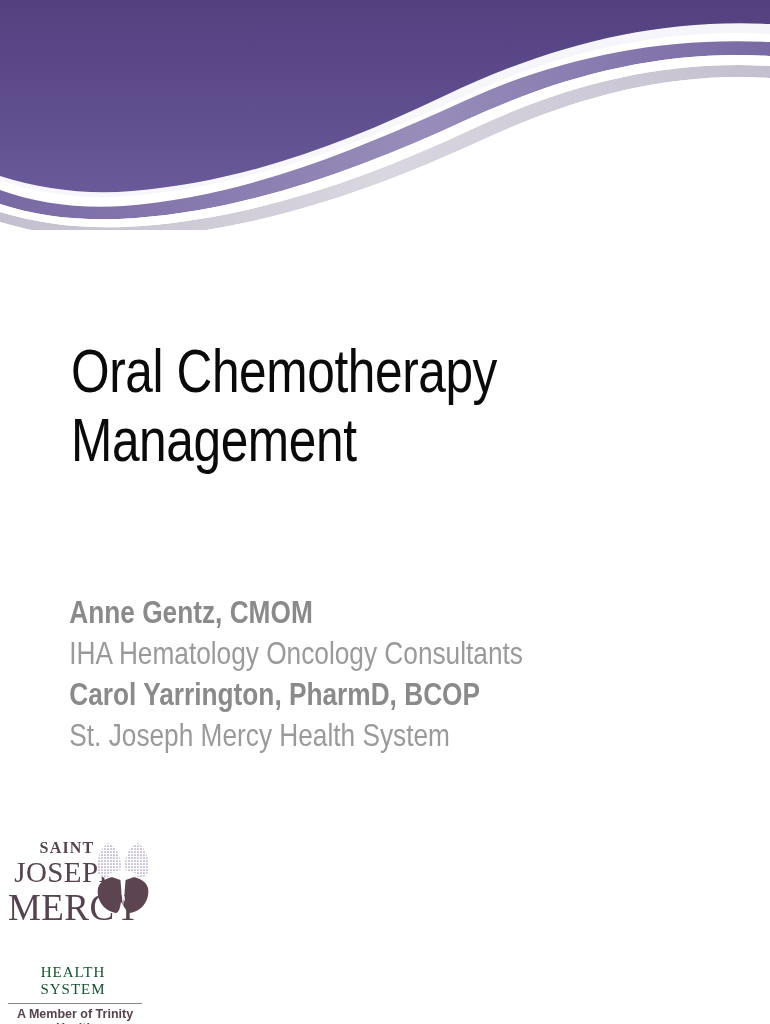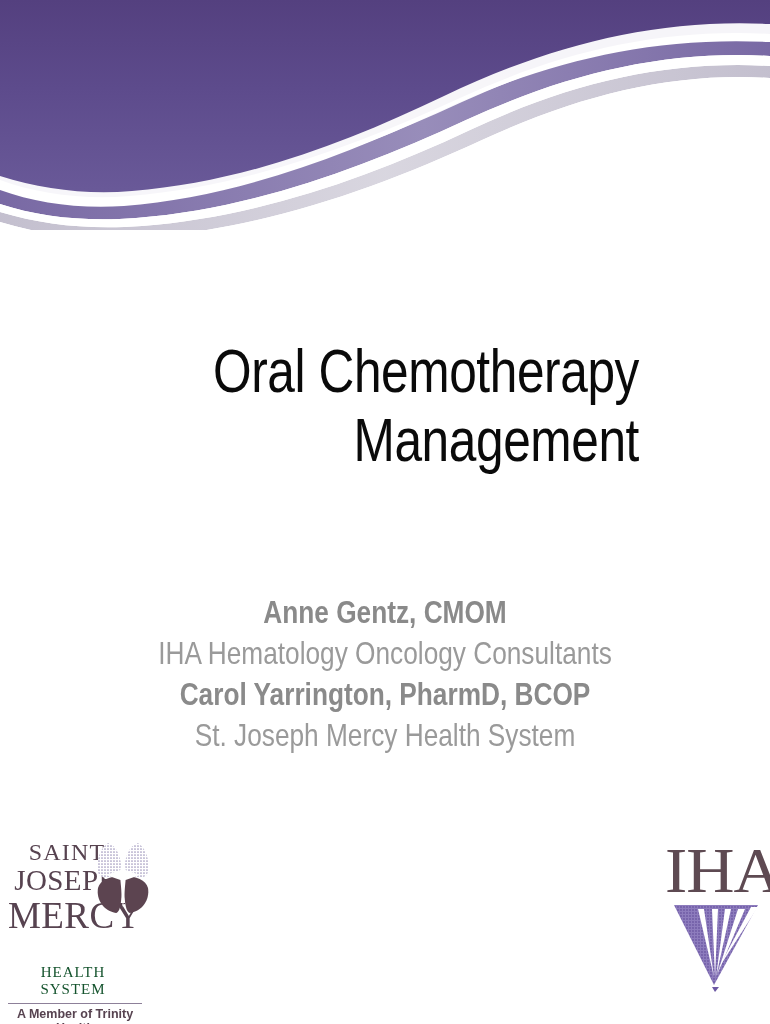--- a/index.html
+++ b/index.html
@@ -34,42 +34,42 @@
     width: 770px;
     height: 230px;
   }
 
   
   .title-block {
     position: absolute;
     left: 0;
     top: 336px;
     width: 710px;
-    text-align: right;
+    text-align: left;
   }
   .title-line {
     font-family: "Liberation Sans Narrow", "Liberation Sans", sans-serif;
     font-stretch: condensed;
     font-size: 62px;
     line-height: 1.12;
     font-weight: 400;
     color: #0a0a0a;
     letter-spacing: -0.5px;
     transform: scaleX(0.80);
     transform-origin: center center;
     white-space: nowrap;
   }
 
   
   .subtitle-block {
     position: absolute;
     left: 0;
     top: 592px;
     width: 770px;
-    text-align: center;
+    text-align: left;
   }
   .sub-line {
     font-family: "Liberation Sans Narrow", "Liberation Sans", sans-serif;
     font-stretch: condensed;
     font-size: 32px;
     line-height: 1.28;
     color: #8c8c8c;
     transform: scaleX(0.82);
     transform-origin: center center;
     white-space: nowrap;
@@ -99,24 +99,24 @@
   .sjm-words {
     position: absolute;
     left: 0;
     top: 0;
     width: 118px;
     text-align: center;
     font-family: "Liberation Serif", serif;
     color: #574350;
   }
   .sjm-saint {
-    font-size: 24px;
+    font-size: 16px;
     letter-spacing: 1.2px;
     line-height: 1.0;
-    font-weight: 400;
+    font-weight: 700;
   }
   .sjm-joseph {
     font-size: 29px;
     letter-spacing: 0.4px;
     line-height: 1.05;
     font-weight: 400;
     margin-top: 1px;
   }
   .sjm-mercy {
     font-size: 37px;
@@ -295,35 +295,14 @@
 
         <path d="M31,6 L33.6,28 L48,33 L33.6,38 L31,66 L28.4,38 L14,33 L28.4,28 Z" fill="#ffffff"></path>
       </svg>
     </div>
 
     <div class="sjm-hs">HEALTH SYSTEM</div>
     <div class="sjm-rule"></div>
     <div class="sjm-trinity">A Member of Trinity Health</div>
   </div>
 
-  <div class="iha-logo">
-    <div class="iha-letters">IHA</div>
-    <svg class="iha-fan" viewBox="0 0 96 90">
-      <defs>
-        <pattern id="fandot" width="3" height="3" patternUnits="userSpaceOnUse">
-          <rect width="3" height="3" fill="#8d7cbd"></rect>
-          <circle cx="1" cy="1" r="0.9" fill="#6d59a4"></circle>
-        </pattern>
-      </defs>
-
-      <path d="M6,2 L90,2 L46,82 Z" fill="url(#fandot)"></path>
-
-      <path d="M30,6 L36,6 L46,74 Z" fill="#ffffff"></path>
-      <path d="M44,6 L50,6 L47,74 Z" fill="#ffffff"></path>
-      <path d="M57,6 L63,6 L48,74 Z" fill="#ffffff"></path>
-      <path d="M70,6 L77,6 L49,72 Z" fill="#ffffff"></path>
-      <path d="M83,4 L90,4 L50,66 Z" fill="#ffffff"></path>
-
-      <path d="M44,84 L51,84 L47,89 Z" fill="#6d59a4"></path>
-    </svg>
-  </div>
 
 </div>
 
 </body></html>

